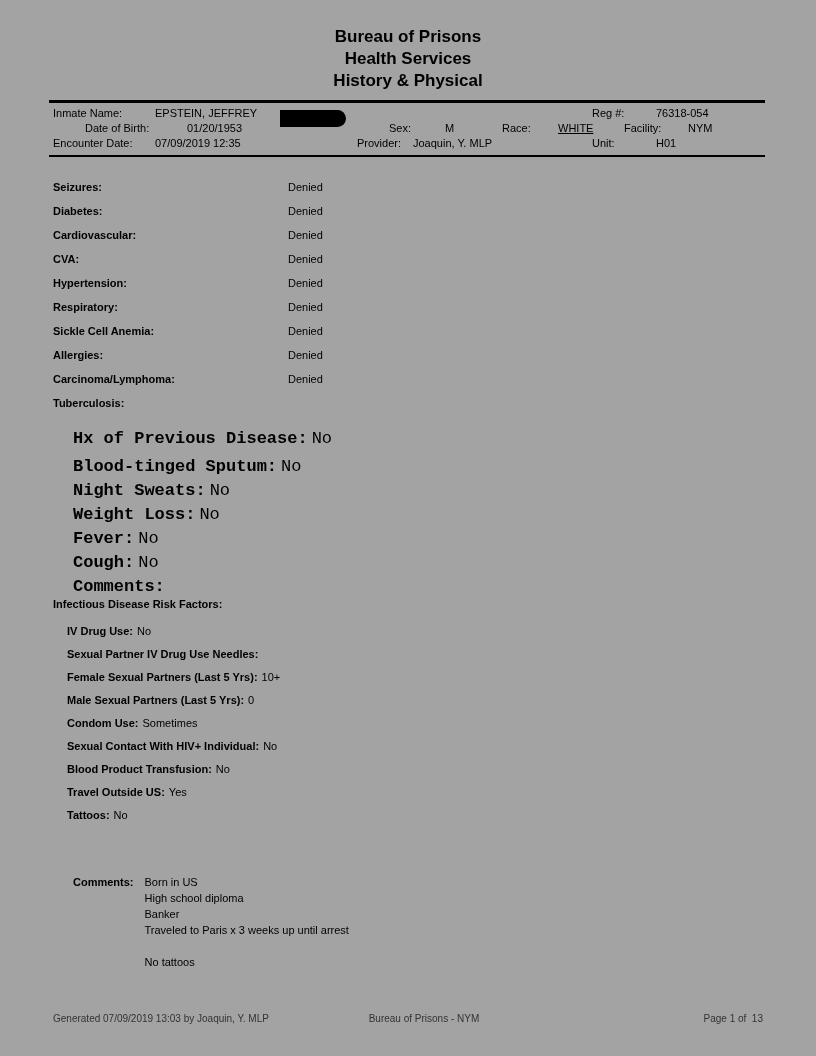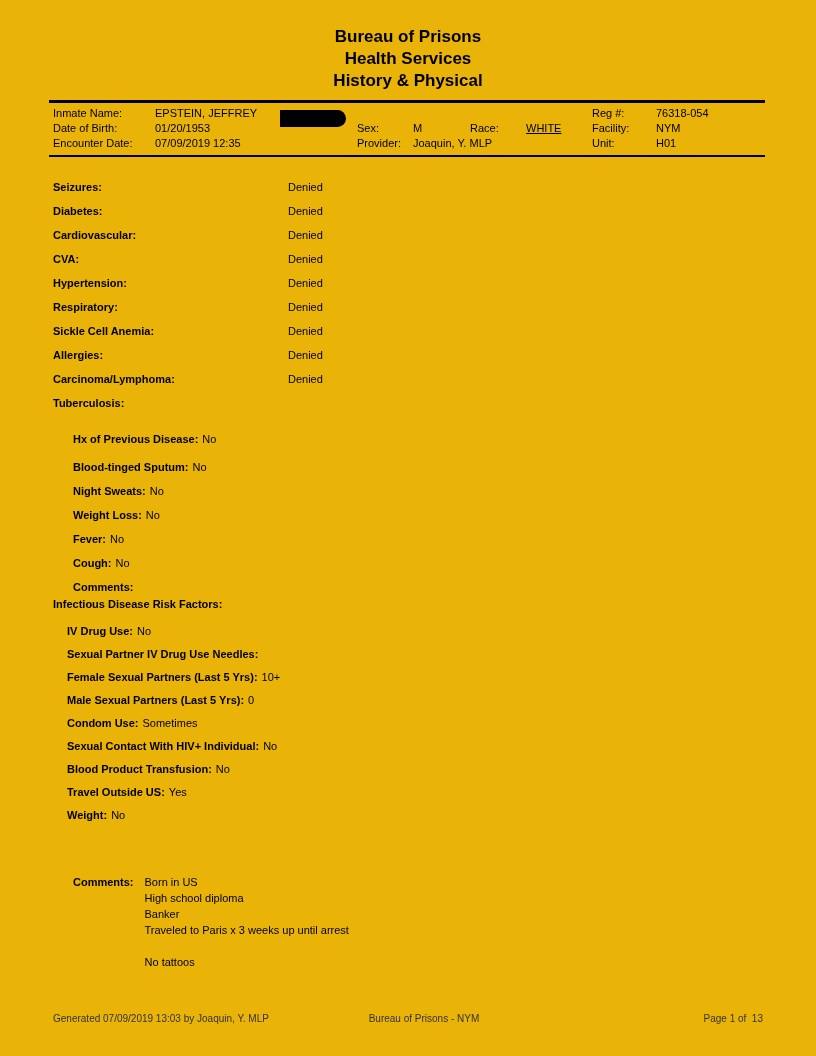--- a/index.html
+++ b/index.html
@@ -1,40 +1,40 @@
 <!DOCTYPE html>
 <html><head>
 <meta charset="utf-8">
 <style>
   html,body { margin:0; padding:0; background:#fff; }
   .page {
-    position:relative; width:816px; height:1056px; background:#eab308;
+    position:relative; width:816px; height:1056px; background:#a3a3a3;
     font-family:"Liberation Sans", sans-serif; color:#000; overflow:hidden;
   }
   
   .header { position:absolute; top:26px; left:0; width:816px; text-align:center;
             font-size:17px; font-weight:bold; line-height:22px; }
   
   .info-block { position:absolute; top:100px; left:49px; width:716px; height:57px;
                 border-top:3px solid #000; border-bottom:2px solid #000;
                 box-sizing:border-box; font-size:11px; }
   .ib { position:absolute; white-space:nowrap; }
-  .r1 { top:4px; } .r2 { top:19px; } .r3 { top:34px; }
+  .r1 { top:4px; } .r2 { top:19px;margin-left:32px; } .r3 { top:34px; }
   .c1l { left:4px; } .c1v { left:106px; }
   .c2l { left:308px; } .c2v { left:364px; }
   .c2rl { left:421px; } .c2rv { left:477px;text-decoration:underline; }
   .c3l { left:543px; } .c3v { left:607px; }
   .redaction { position:absolute; top:3px; left:231px; width:66px; height:17px;
                background:#000; border-radius:0 9px 9px 0; }
   
   .history-list { position:absolute; top:175px; left:53px; font-size:11px; }
   .hrow { height:24px; line-height:24px; white-space:nowrap; }
   .hlabel { display:inline-block; width:235px; font-weight:bold; }
   
-  .tb-list { position:absolute; top:427px; left:73px; font-size:11px; }
+  .tb-list { position:absolute; top:427px; left:73px; font-size:17px;font-family:Liberation Mono, monospace; }
   .trow { height:24px; line-height:24px; white-space:nowrap; }
   .trow:first-child { margin-bottom:4px; }
   .sublabel { font-weight:bold; }
   .subvalue { margin-left:4px; }
   
   .risk-section { position:absolute; top:593px; left:53px; font-size:11px; }
   .risk-heading { font-weight:bold; height:23px; line-height:23px; }
   .risk-items { margin-top:4px; padding-left:14px; }
   .rrow { height:23px; line-height:23px; white-space:nowrap; }
   
@@ -114,21 +114,21 @@
     <div class="risk-heading">Infectious Disease Risk Factors:</div>
     <div class="risk-items">
       <div class="rrow"><span class="sublabel">IV Drug Use:</span><span class="subvalue">No</span></div>
       <div class="rrow"><span class="sublabel">Sexual Partner IV Drug Use Needles:</span><span class="subvalue"></span></div>
       <div class="rrow"><span class="sublabel">Female Sexual Partners (Last 5 Yrs):</span><span class="subvalue">10+</span></div>
       <div class="rrow"><span class="sublabel">Male Sexual Partners (Last 5 Yrs):</span><span class="subvalue">0</span></div>
       <div class="rrow"><span class="sublabel">Condom Use:</span><span class="subvalue">Sometimes</span></div>
       <div class="rrow"><span class="sublabel">Sexual Contact With HIV+ Individual:</span><span class="subvalue">No</span></div>
       <div class="rrow"><span class="sublabel">Blood Product Transfusion:</span><span class="subvalue">No</span></div>
       <div class="rrow"><span class="sublabel">Travel Outside US:</span><span class="subvalue">Yes</span></div>
-      <div class="rrow"><span class="sublabel">Weight:</span><span class="subvalue">No</span></div>
+      <div class="rrow"><span class="sublabel">Tattoos:</span><span class="subvalue">No</span></div>
     </div>
   </div>
 
   <div class="risk-comments">
     <span class="clabel">Comments:</span>
     <div class="clines">
       <div class="cline">Born in US</div>
       <div class="cline">High school diploma</div>
       <div class="cline">Banker</div>
       <div class="cline">Traveled to Paris x 3 weeks up until arrest</div>

